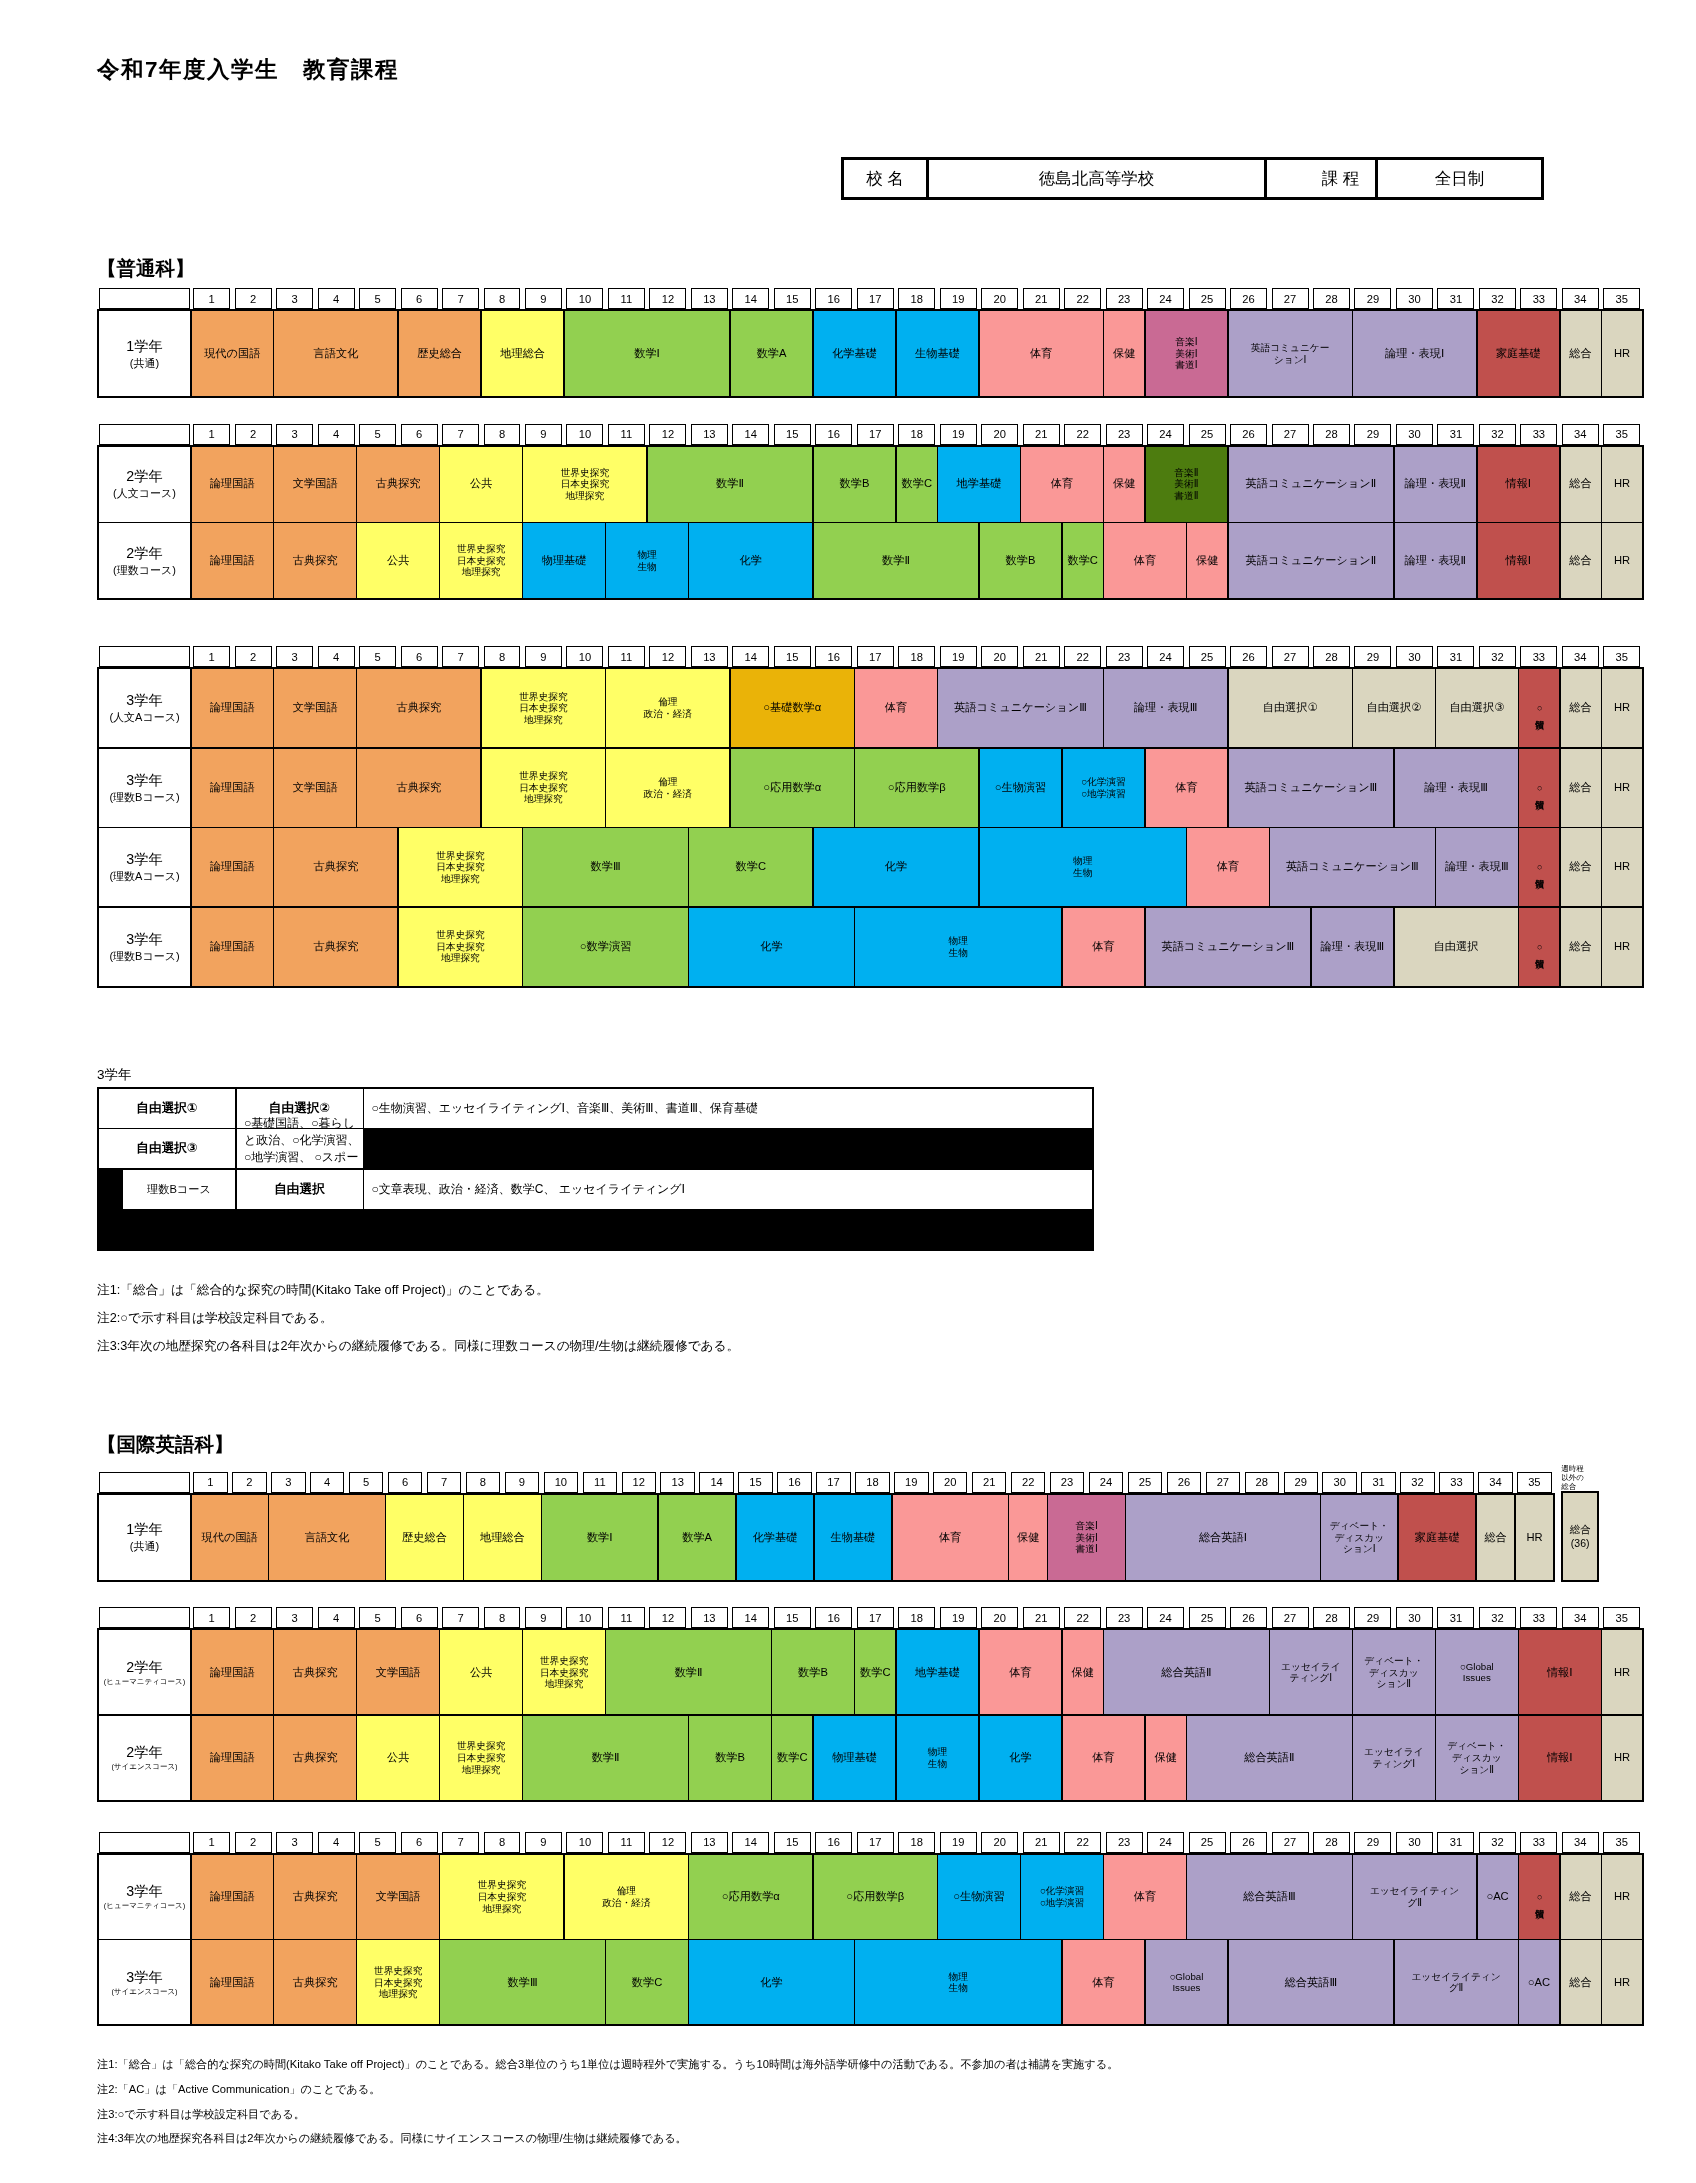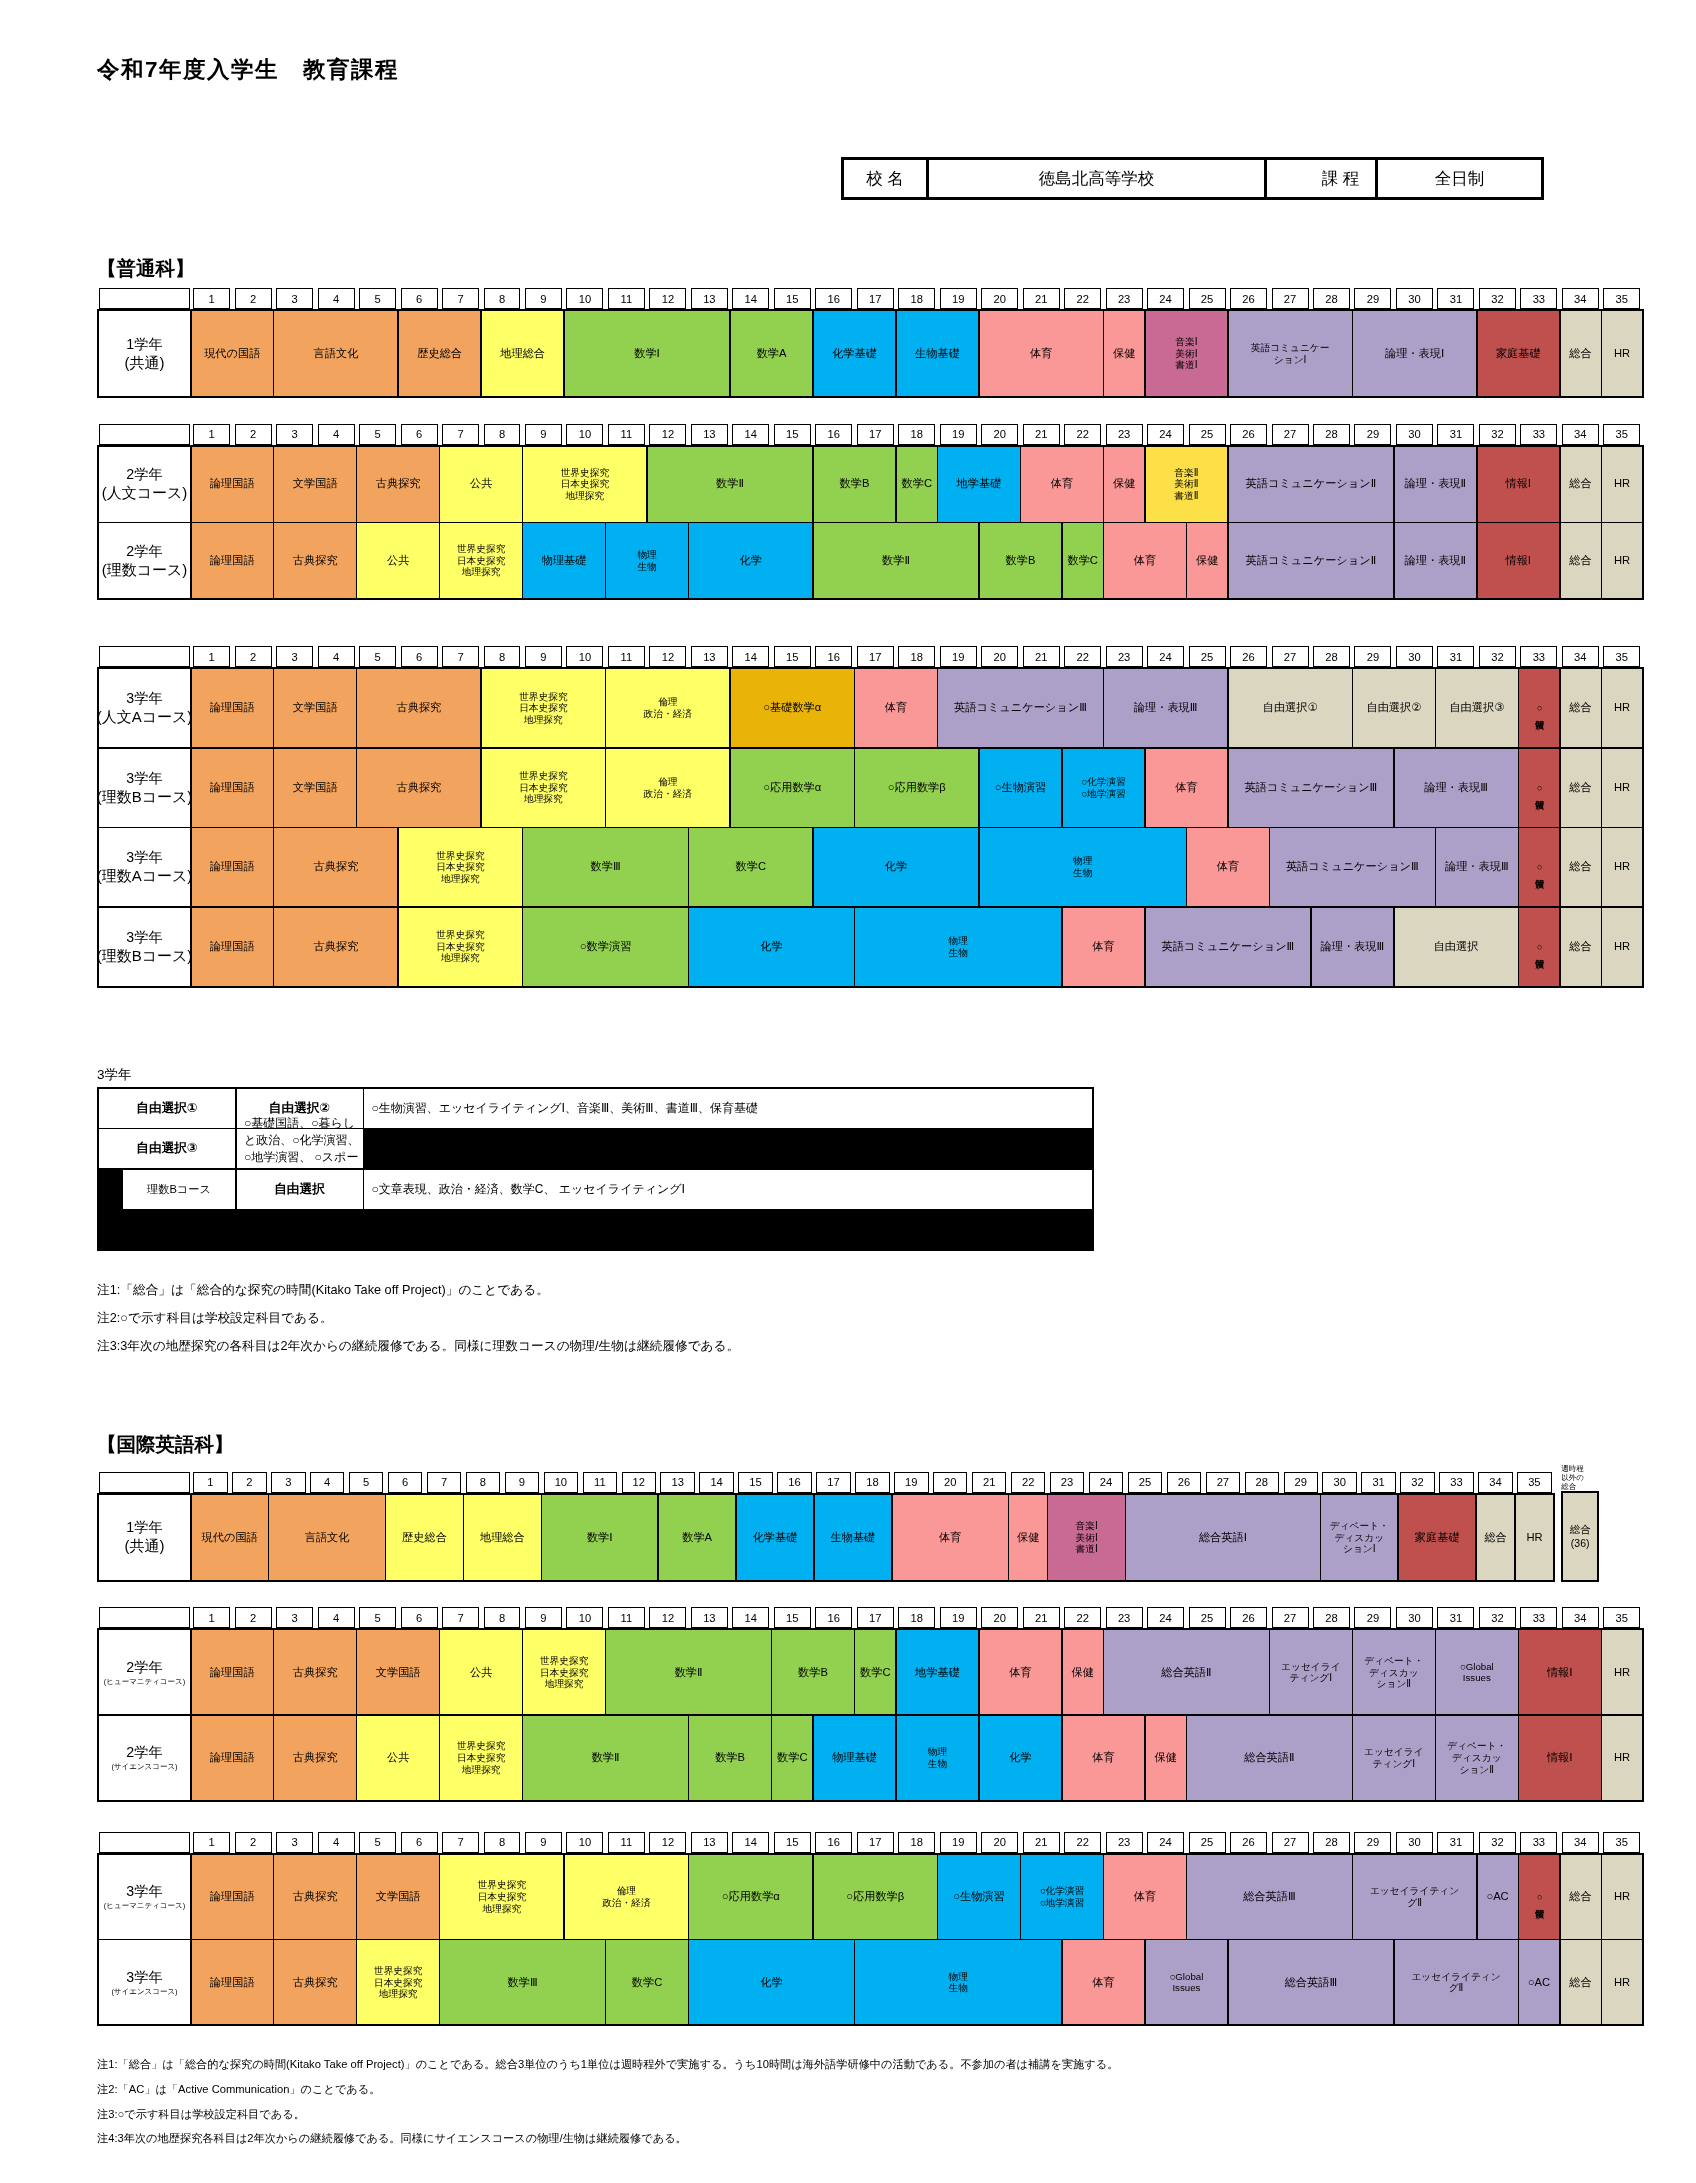--- a/index.html
+++ b/index.html
@@ -15,21 +15,21 @@
   .sb-v2{width:163px;text-align:center;}
   .sect-head{font-size:19.5px;font-weight:bold;margin-top:55px;}
   .ctable{width:1547px;}
   .thead{display:grid;grid-template-columns:91px repeat(35,1fr);gap:1.5px;padding:0 2.2px;height:21px;box-sizing:border-box;}
   .hl{border:1.5px solid #000;background:#fff;}
   .hn{display:flex;}
   .hnb{flex:1;margin:0 1.5px;border:1.5px solid #000;background:#fff;display:flex;align-items:center;justify-content:center;font-size:11.2px;}
   .tbody{display:grid;grid-template-columns:91px repeat(35,1fr);gap:1.5px;background:#000;border:2.2px solid #000;}
   .rlabel{background:#fff;display:flex;flex-direction:column;align-items:center;justify-content:center;text-align:center;}
   .rmain{font-size:14.2px;}
-  .rsub{font-size:15px;white-space:nowrap;}
+  .rsub{font-size:11px;white-space:nowrap;}
   .scell{display:flex;align-items:center;justify-content:center;text-align:center;font-size:11.2px;line-height:1.2;white-space:pre-line;overflow:hidden;}
   .scell.multi{font-size:9.7px;}
   .scell.vert{writing-mode:vertical-rl;text-orientation:upright;font-size:9px;line-height:1.05;padding:2.2px 0;}
   .trow-flex{display:flex;align-items:stretch;}
   .extra-col{width:40px;margin-left:6px;display:flex;flex-direction:column;}
   .extra-head{font-size:7.5px;line-height:1.2;white-space:pre-line;height:27px;margin-top:-7.5px;}
   .extra-cell{border:2.2px solid #000;flex:1;display:flex;align-items:center;justify-content:center;text-align:center;font-size:10.5px;white-space:pre-line;line-height:1.3;}
   .elect-title{font-size:13.5px;margin-top:78px;}
   .etable{display:grid;grid-template-columns:136px 126px 728px;grid-template-rows:repeat(4,39px);gap:1.5px;background:#000;border:2.2px solid #000;width:fit-content;margin-top:3px;}
   .ecourse{background:#fff;display:flex;align-items:center;justify-content:center;font-size:11.2px;}
@@ -314,21 +314,21 @@
           <div class="scell" style="grid-column: span 2; background: rgb(255, 255, 102);">公共</div>
           <div class="scell multi" style="grid-column: span 3; background: rgb(255, 255, 102);">世界史探究
 日本史探究
 地理探究</div>
           <div class="scell" style="grid-column: span 4; background: rgb(146, 208, 80);">数学Ⅱ</div>
           <div class="scell" style="grid-column: span 2; background: rgb(146, 208, 80);">数学B</div>
           <div class="scell" style="grid-column: span 1; background: rgb(146, 208, 80);">数学C</div>
           <div class="scell" style="grid-column: span 2; background: rgb(0, 176, 240);">地学基礎</div>
           <div class="scell" style="grid-column: span 2; background: rgb(250, 152, 151);">体育</div>
           <div class="scell" style="grid-column: span 1; background: rgb(250, 152, 151);">保健</div>
-          <div class="scell multi" style="grid-column: span 2; background: #fde047;">音楽Ⅱ
+          <div class="scell multi" style="grid-column: span 2; background: #4d7c0f;">音楽Ⅱ
 美術Ⅱ
 書道Ⅱ</div>
           <div class="scell" style="grid-column: span 4; background: rgb(172, 160, 200);">英語コミュニケーションⅡ</div>
           <div class="scell" style="grid-column: span 2; background: rgb(172, 160, 200);">論理・表現Ⅱ</div>
           <div class="scell" style="grid-column: span 2; background: rgb(192, 80, 77);">情報Ⅰ</div>
           <div class="scell" style="grid-column: span 1; background: rgb(218, 214, 191);">総合</div>
           <div class="scell" style="grid-column: span 1; background: rgb(218, 214, 191);">HR</div>
           <div class="rlabel">
             <div class="rmain">2学年</div>
             <div class="rsub">(理数コース)</div>

